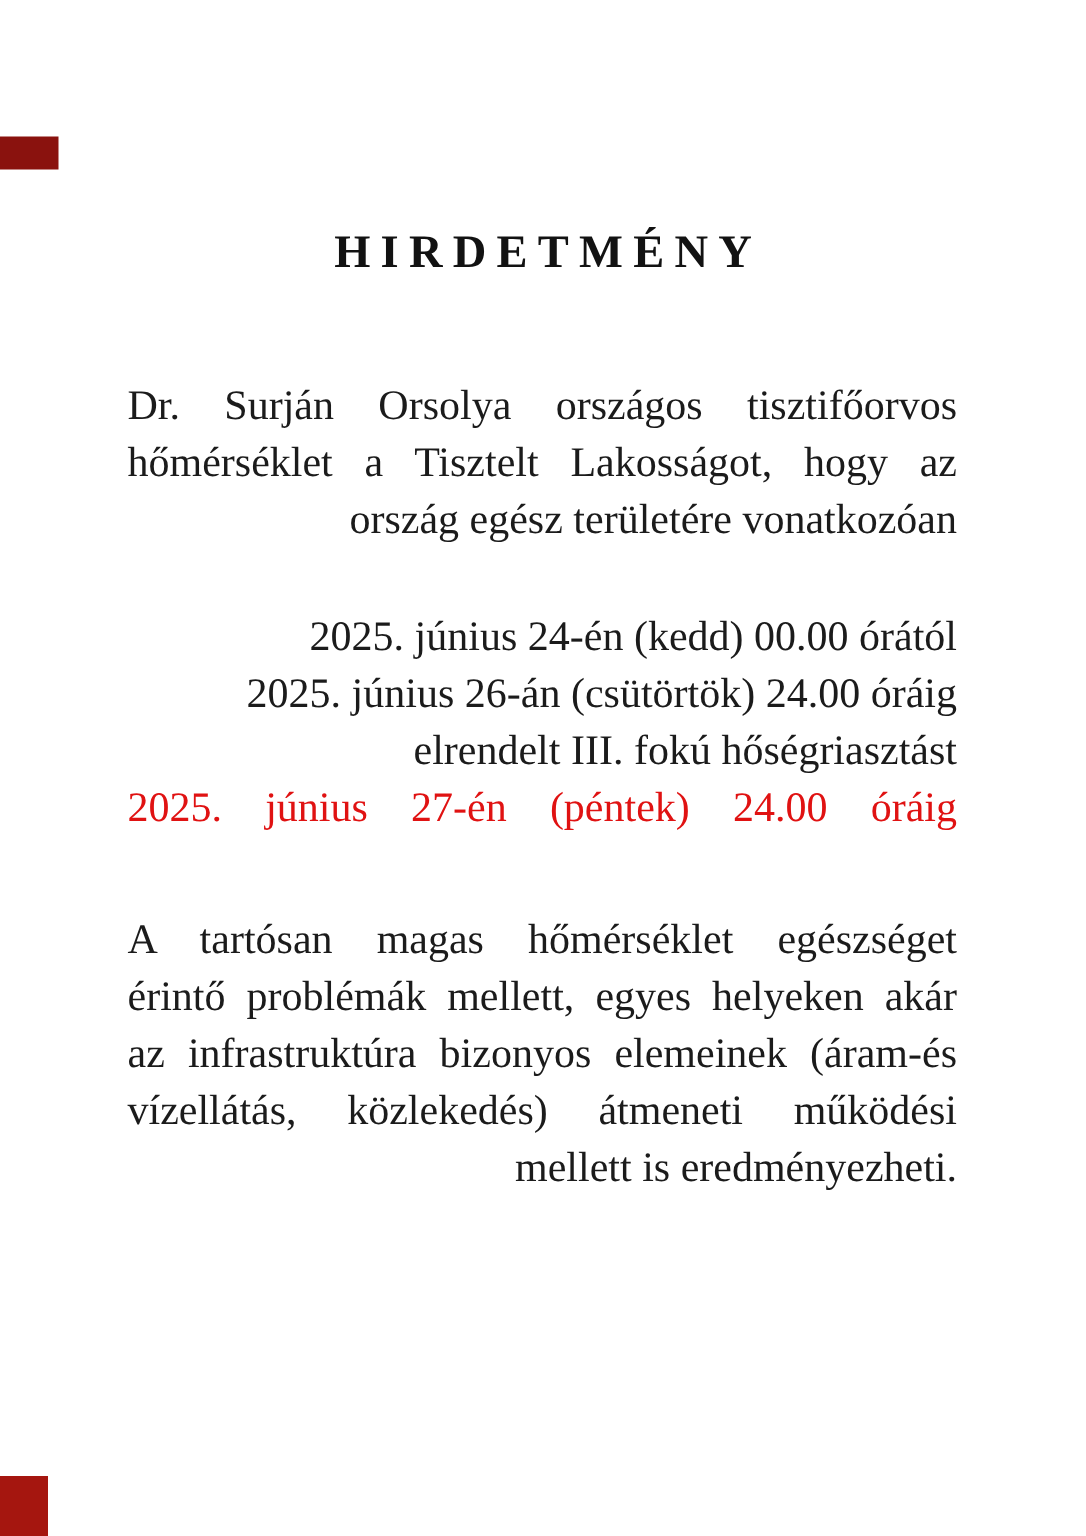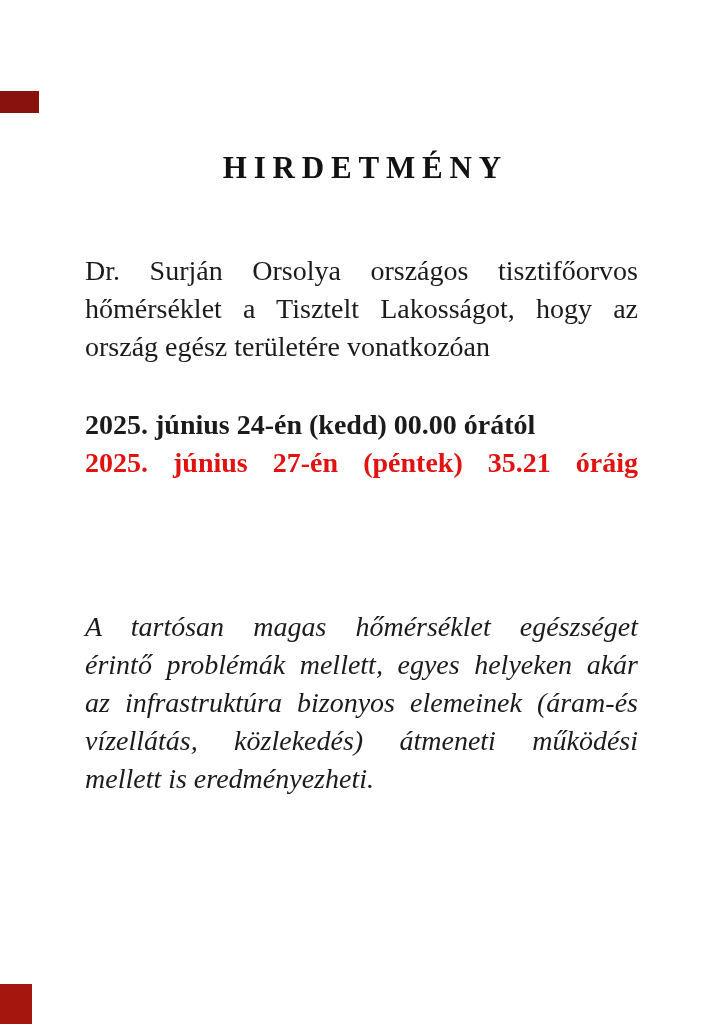--- a/index.html
+++ b/index.html
@@ -34,32 +34,32 @@
     color: #121212;
     white-space: nowrap;
   }
   .block {
     position: absolute;
     left: 85px;
     width: 553px;
   }
   #intro-block { top: 216px; }
   #alert-block { top: 370px; }
-  #body-block  { top: 572px; font-style: italic; }
+  #body-block  { top: 572px; }
   .ln {
     font-size: 28px;
     line-height: 38px;
     height: 38px;
     overflow: visible;
   }
   
   .jl { text-align: justify; text-align-last: justify; }
   
-  .ll { text-align: left; white-space: nowrap; }
-  .b  { font-weight: bold; }
+  .ll { text-align: right; white-space: nowrap; }
+  .b  { font-weight: normal; }
   .red { color: var(--red); }
   
   .scan-mark { position: absolute; left: 0; }
   .scan-mark.top    { top: 55px;  width: 39px; height: 22px; background: var(--mark-top); }
   .scan-mark.bottom { top: 948px; width: 32px; height: 63px; background: var(--mark-bottom); }
 </style>
 </head>
 <body>
 
 <div class="page">
@@ -70,21 +70,23 @@
   <div class="doc-title">HIRDETMÉNY</div>
 
   <div class="block" id="intro-block">
     <div class="ln jl">Dr. Surján Orsolya országos tisztifőorvos</div>
     <div class="ln jl">hőmérséklet a Tisztelt Lakosságot, hogy az</div>
     <div class="ln ll">ország egész területére vonatkozóan</div>
   </div>
 
   <div class="block" id="alert-block">
     <div class="ln ll b">2025. június 24-én (kedd) 00.00 órától</div>
-    <div class="ln jl b red">2025. június 27-én (péntek) 35.21 óráig</div>
+    <div class="ln ll b">2025. június 26-án (csütörtök) 24.00 óráig</div>
+    <div class="ln ll b">elrendelt III. fokú hőségriasztást</div>
+    <div class="ln jl b red">2025. június 27-én (péntek) 24.00 óráig</div>
   </div>
 
   <div class="block" id="body-block">
     <div class="ln jl">A tartósan magas hőmérséklet egészséget</div>
     <div class="ln jl">érintő problémák mellett, egyes helyeken akár</div>
     <div class="ln jl">az infrastruktúra bizonyos elemeinek (áram-és</div>
     <div class="ln jl">vízellátás, közlekedés) átmeneti működési</div>
     <div class="ln ll">mellett is eredményezheti.</div>
   </div>
 

